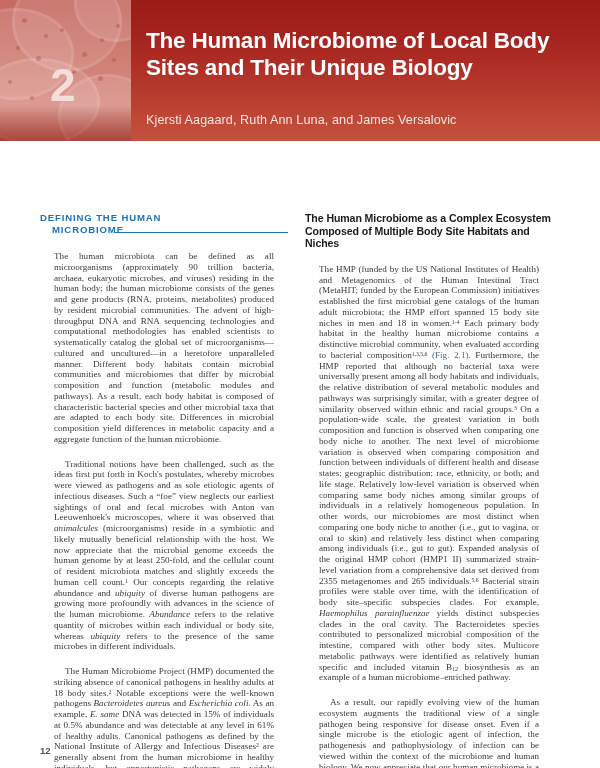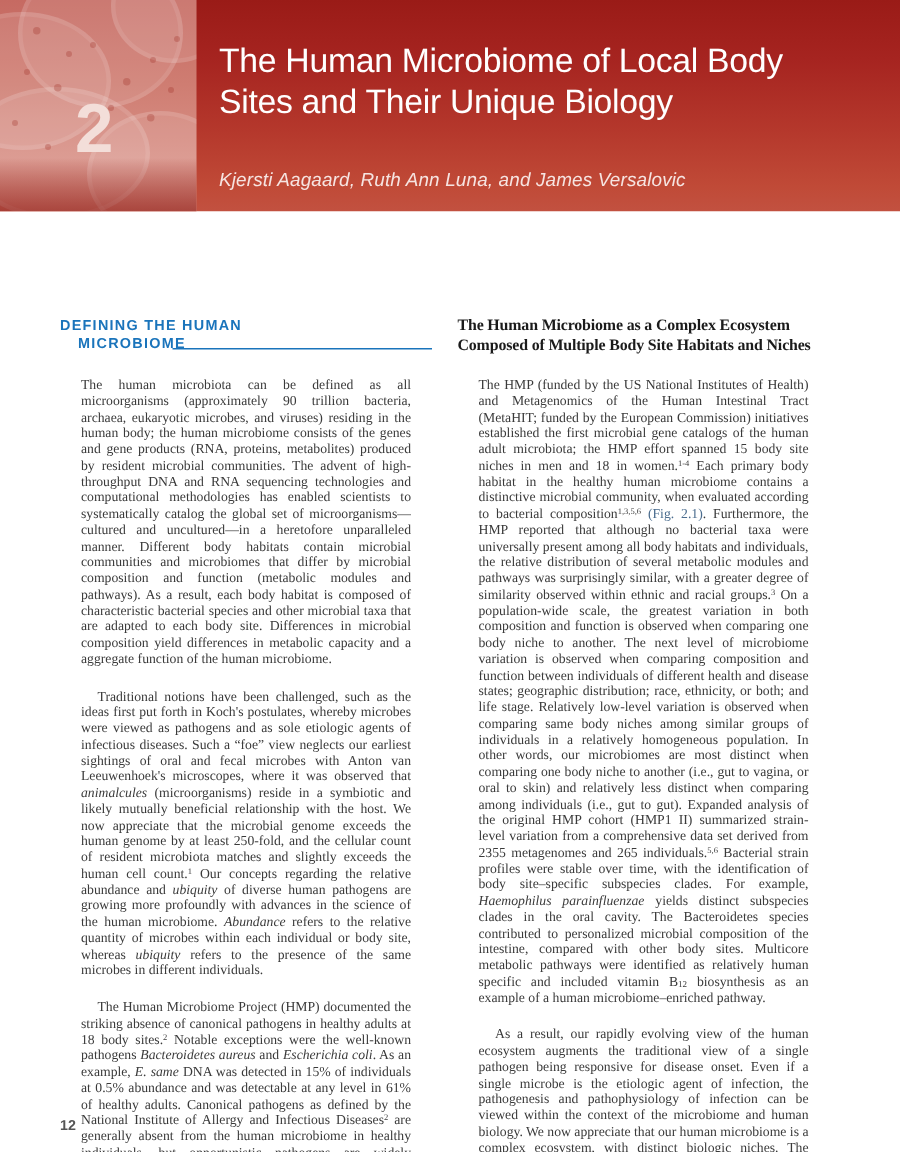--- a/index.html
+++ b/index.html
@@ -62,32 +62,31 @@
     font-size: 46px;
     line-height: 46px;
     color: #f3ded9;
     letter-spacing: -1px;
   }
   #chapter-title {
     position: absolute;
     left: 146px; top: 28px;
     width: 430px;
     font-family: "Liberation Sans", sans-serif;
-    font-weight: normal;
+    font-weight: bold;
     font-size: 22.5px;
     line-height: 26.5px;
     color: #ffffff;
     letter-spacing: -0.2px;
   }
   #chapter-authors {
     position: absolute;
     left: 146px; top: 113px;
     width: 440px;
     font-family: "Liberation Sans", sans-serif;
-    font-style: italic;
     font-size: 12.6px;
     color: #f6e4e1;
     letter-spacing: 0.1px;
   }
 
   
   #page-body {
     position: absolute;
     left: 0; top: 141px;
     width: 588px;
@@ -115,21 +114,21 @@
     text-transform: uppercase;
   }
   .rule-after {
     position: absolute;
     bottom: 2px;
     height: 1.1px;
     background: #1a74bb;
   }
 
   .sect-head-black {
-    font-family: Liberation Serif, serif;
+    font-family: Liberation Sans, sans-serif;
     font-weight: bold;
     font-size: 10.6px;
     line-height: 12.6px;
     color: #1b1b1b;
     margin: 0 0 1px 0;
     letter-spacing: -0.1px;
   }
 
   p.body {
     margin: 14px;

